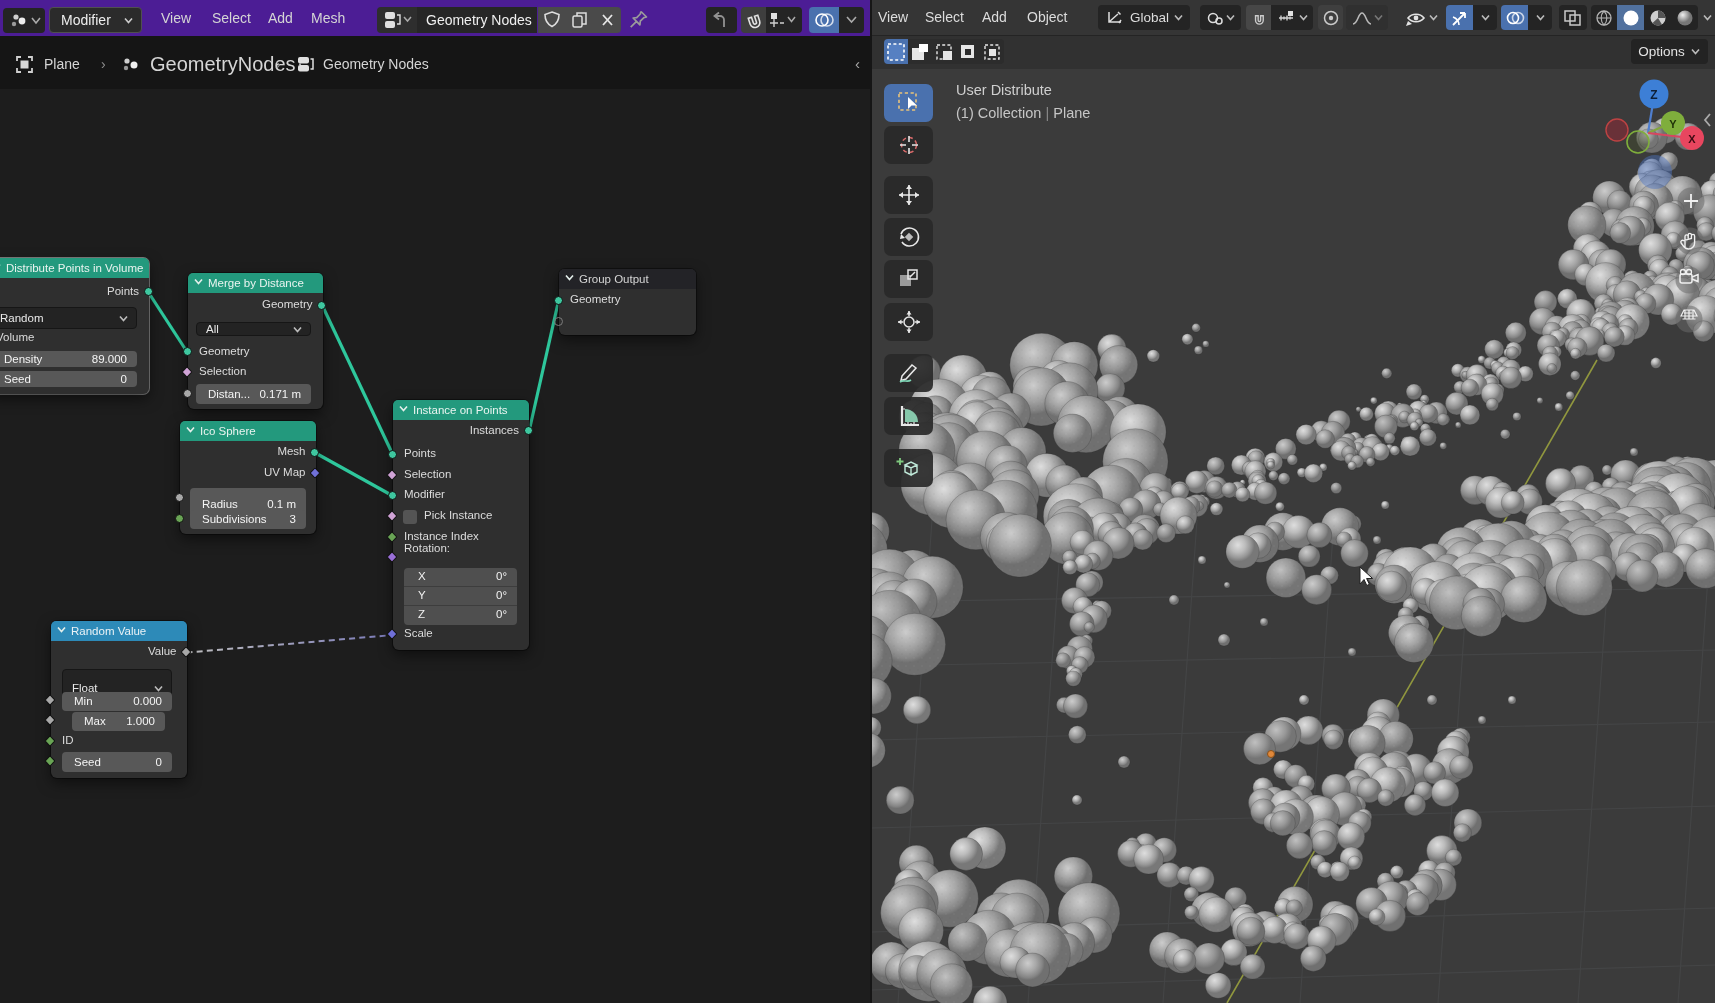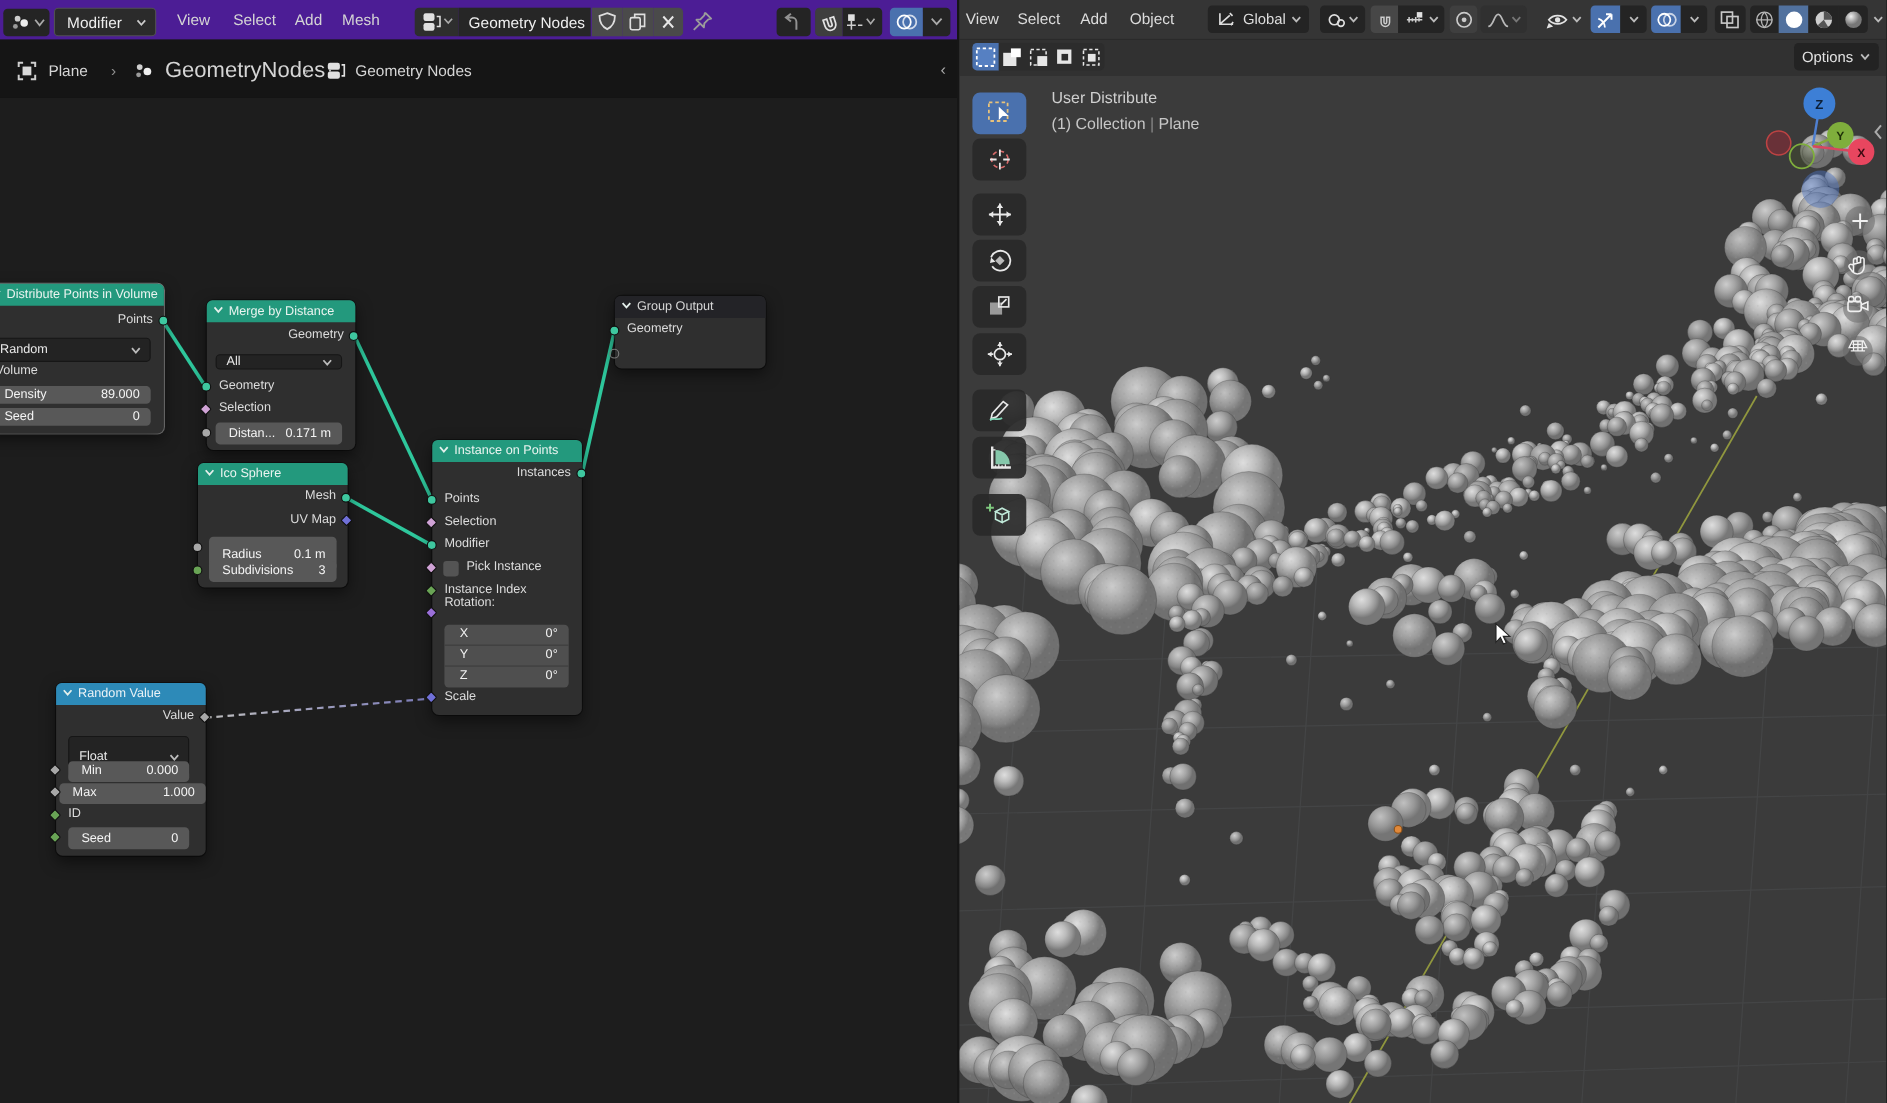--- a/index.html
+++ b/index.html
@@ -190,21 +190,21 @@
             <svg width="11" height="11" viewBox="0 0 11 11">
               <path d="M2 3.5 L5.5 7.5 L9 3.5" fill="none" stroke="#bbb" stroke-width="1.6"></path>
             </svg>
           </span>
         </div>
         <div class="fld" style="left:11px;top:71.0px;width:110px;height:19.5px">
           <span class="fl">Min</span>
           <span class="fv">0.000</span>
         </div>
         <span class="diam" style="left:-5px;top:75.5px;background:#a8a8a8"></span>
-        <div class="fld" style="left:3px;top:91.0px;width:133px;height:19.5px">
+        <div class="fld" style="left:21px;top:91.0px;width:93px;height:19.5px">
           <span class="fl">Max</span>
           <span class="fv">1.000</span>
         </div>
         <span class="diam" style="left:-5px;top:95.5px;background:#a8a8a8"></span>
         <div class="nrow" style="left:11px;top:113.0px">ID</div>
         <span class="diam" style="left:-5px;top:116.0px;background:#69a455"></span>
         <div class="fld" style="left:11px;top:131.5px;width:110px;height:20px">
           <span class="fl">Seed</span>
           <span class="fv">0</span>
         </div>

